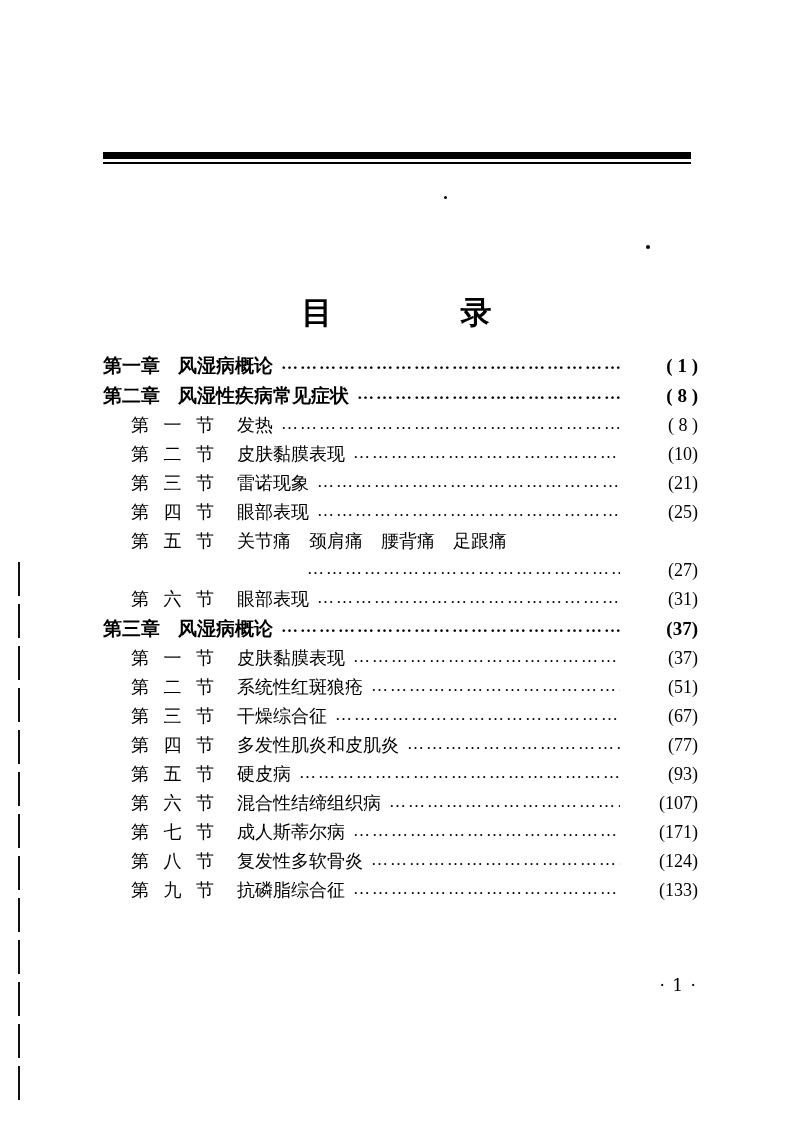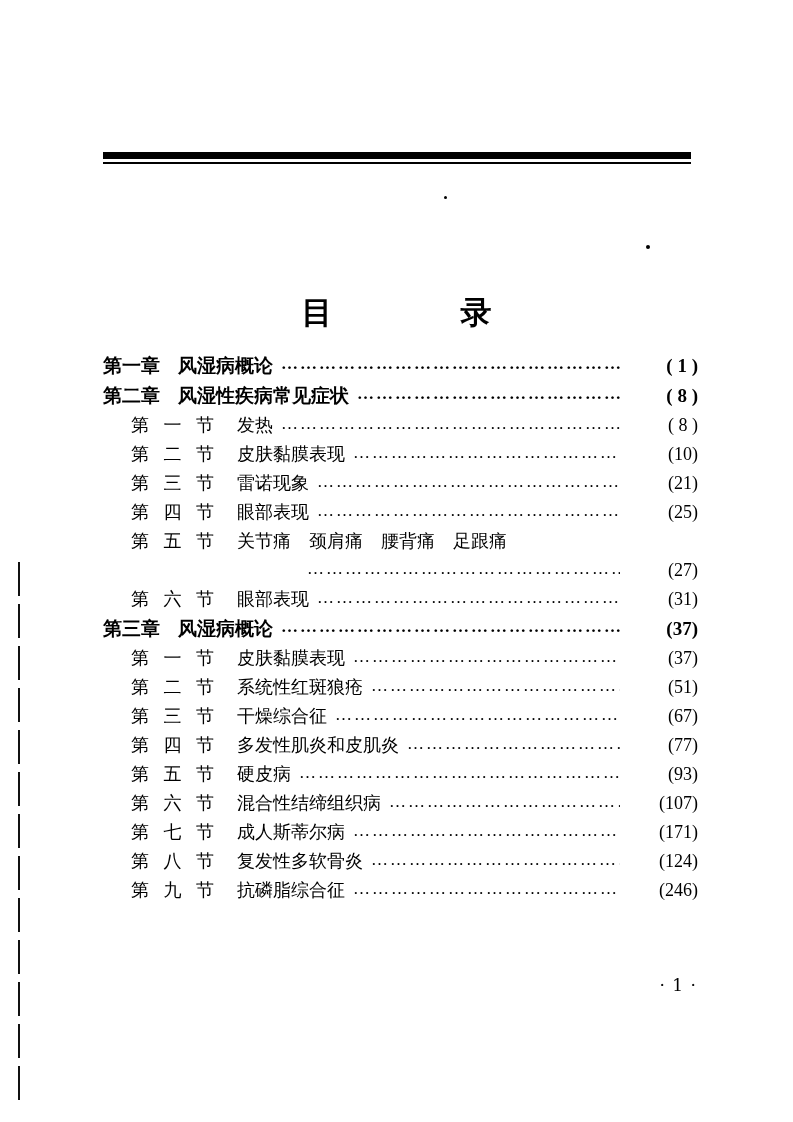--- a/index.html
+++ b/index.html
@@ -313,19 +313,19 @@
         <span class="sep"></span>
         <span class="text">复发性多软骨炎</span>
         <span class="leader">……………………………………………………………………………………………………………………………………………………………</span>
         <span class="page-num">(124)</span>
       </div>
       <div class="entry section">
         <span class="label">第 九 节</span>
         <span class="sep"></span>
         <span class="text">抗磷脂综合征</span>
         <span class="leader">……………………………………………………………………………………………………………………………………………………………</span>
-        <span class="page-num">(246)</span>
+        <span class="page-num">(133)</span>
       </div>
     </div>
 
   <div class="folio">· 1 ·</div>
 
 </div>
 
 </body></html>

